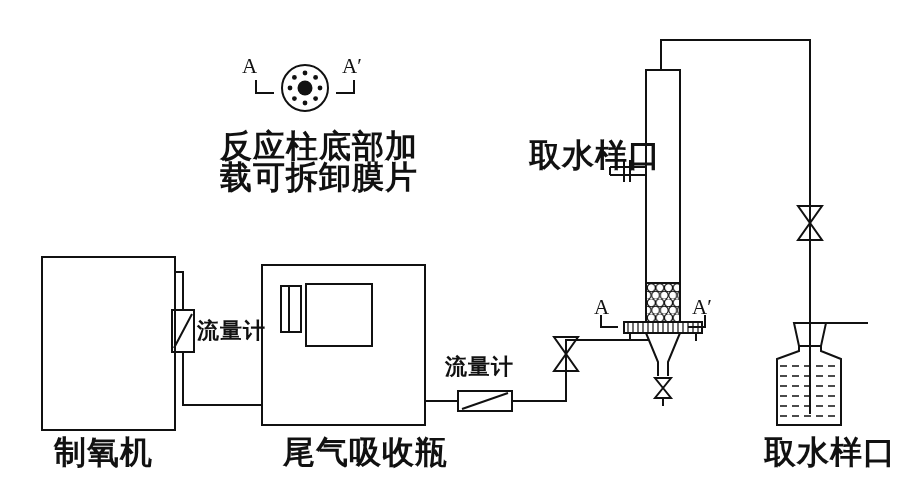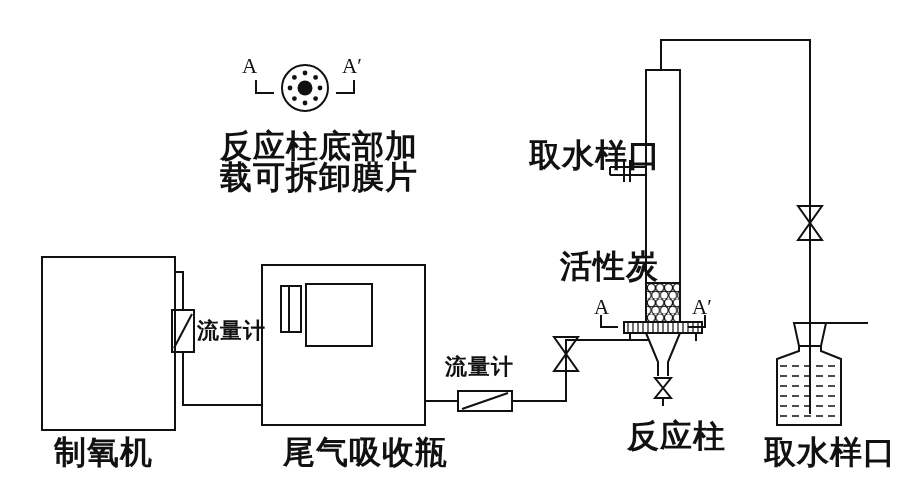--- a/index.html
+++ b/index.html
@@ -131,18 +131,16 @@
   <div class="lbl mark" style="left:342px; top:54px;">A′</div>
 
   <div class="lbl cjk24 centered" style="left:220px; top:127px; width:170px;">反应柱底部加</div>
   <div class="lbl cjk24 centered" style="left:220px; top:158px; width:170px;">载可拆卸膜片</div>
 
   <div class="lbl cjk24" style="left:46px; top:433px;margin-left:8px;">制氧机</div>
   <div class="lbl cjk22" style="left:197px; top:318px;">流量计</div>
   <div class="lbl cjk24" style="left:283px; top:433px;">尾气吸收瓶</div>
   <div class="lbl cjk22" style="left:445px; top:354px;">流量计</div>
   <div class="lbl cjk24" style="left:529px; top:136px;">取水样口</div>
-  <div class="lbl cjk24" style="left:560px; top:247px;">活性炭</div>
   <div class="lbl mark" style="left:594px; top:295px;">A</div>
   <div class="lbl mark" style="left:692px; top:295px;">A′</div>
-  <div class="lbl cjk24" style="left:627px; top:417px;">反应柱</div>
   <div class="lbl cjk24" style="left:764px; top:433px;">取水样口</div>
 </div>
 
 </body></html>

